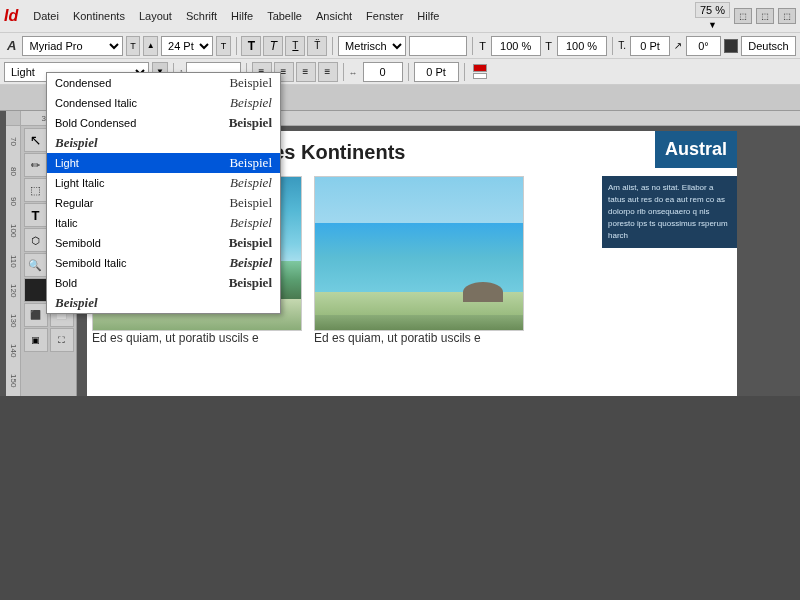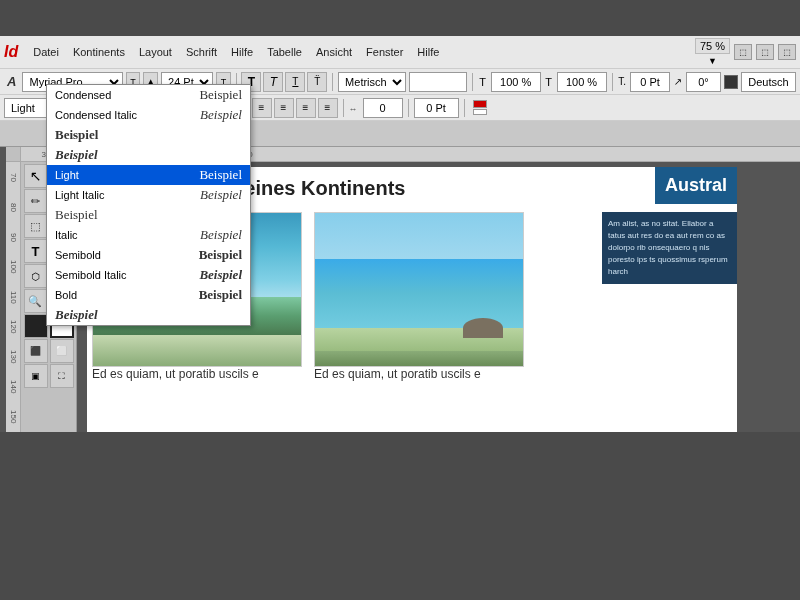--- a/index.html
+++ b/index.html
@@ -13,21 +13,20 @@
     }
 
     
     .menu-bar {
       background: #e8e8e8;
       height: 20px;
       display: flex;
       align-items: center;
       padding: 16px 4px;
       border-bottom: 1px solid #ccc;
-      margin-top: 36px;
     }
     .menu-bar-logo {
       font-size: 16px;
       font-weight: bold;
       color: #cc0000;
       margin-right: 8px;
       font-style: italic;
     }
     .menu-item {
       padding: 2px 7px;
@@ -158,23 +157,23 @@
       font-size: 12px;
     }
     .tool-row {
       display: flex;
       gap: 2px;
     }
 
     
     .font-dropdown {
       position: absolute;
-      top: 84px;
+      top: 72px;
       left: 46px;
-      width: 205px;
+      width: 235px;
       background: white;
       border: 1px solid #888;
       box-shadow: 2px 2px 5px rgba(0,0,0,0.3);
       z-index: 100;
     }
     .font-item {
       display: flex;
       align-items: center;
       padding: 2px 8px;
       cursor: pointer;
@@ -572,34 +571,36 @@
 <div class="font-dropdown">
   <div class="font-item">
     <span class="font-item-name">Condensed</span>
     <span class="font-item-preview font-preview-condensed">Beispiel</span>
   </div>
   <div class="font-item">
     <span class="font-item-name">Condensed Italic</span>
     <span class="font-item-preview font-preview-condensed-italic">Beispiel</span>
   </div>
   <div class="font-item">
+    <span class="font-item-name">Bold Condensed</span>
     <span class="font-item-preview font-preview-bold-condensed">Beispiel</span>
   </div>
   <div class="font-item">
     <span class="font-item-preview font-preview-bold-condensed-italic">Beispiel</span>
   </div>
   <div class="font-item selected">
     <span class="font-item-name">Light</span>
     <span class="font-item-preview font-preview-light">Beispiel</span>
   </div>
   <div class="font-item">
     <span class="font-item-name">Light Italic</span>
     <span class="font-item-preview font-preview-light-italic">Beispiel</span>
   </div>
   <div class="font-item">
+    <span class="font-item-name">Regular</span>
     <span class="font-item-preview font-preview-regular">Beispiel</span>
   </div>
   <div class="font-item">
     <span class="font-item-name">Italic</span>
     <span class="font-item-preview font-preview-italic">Beispiel</span>
   </div>
   <div class="font-item">
     <span class="font-item-name">Semibold</span>
     <span class="font-item-preview font-preview-semibold">Beispiel</span>
   </div>

